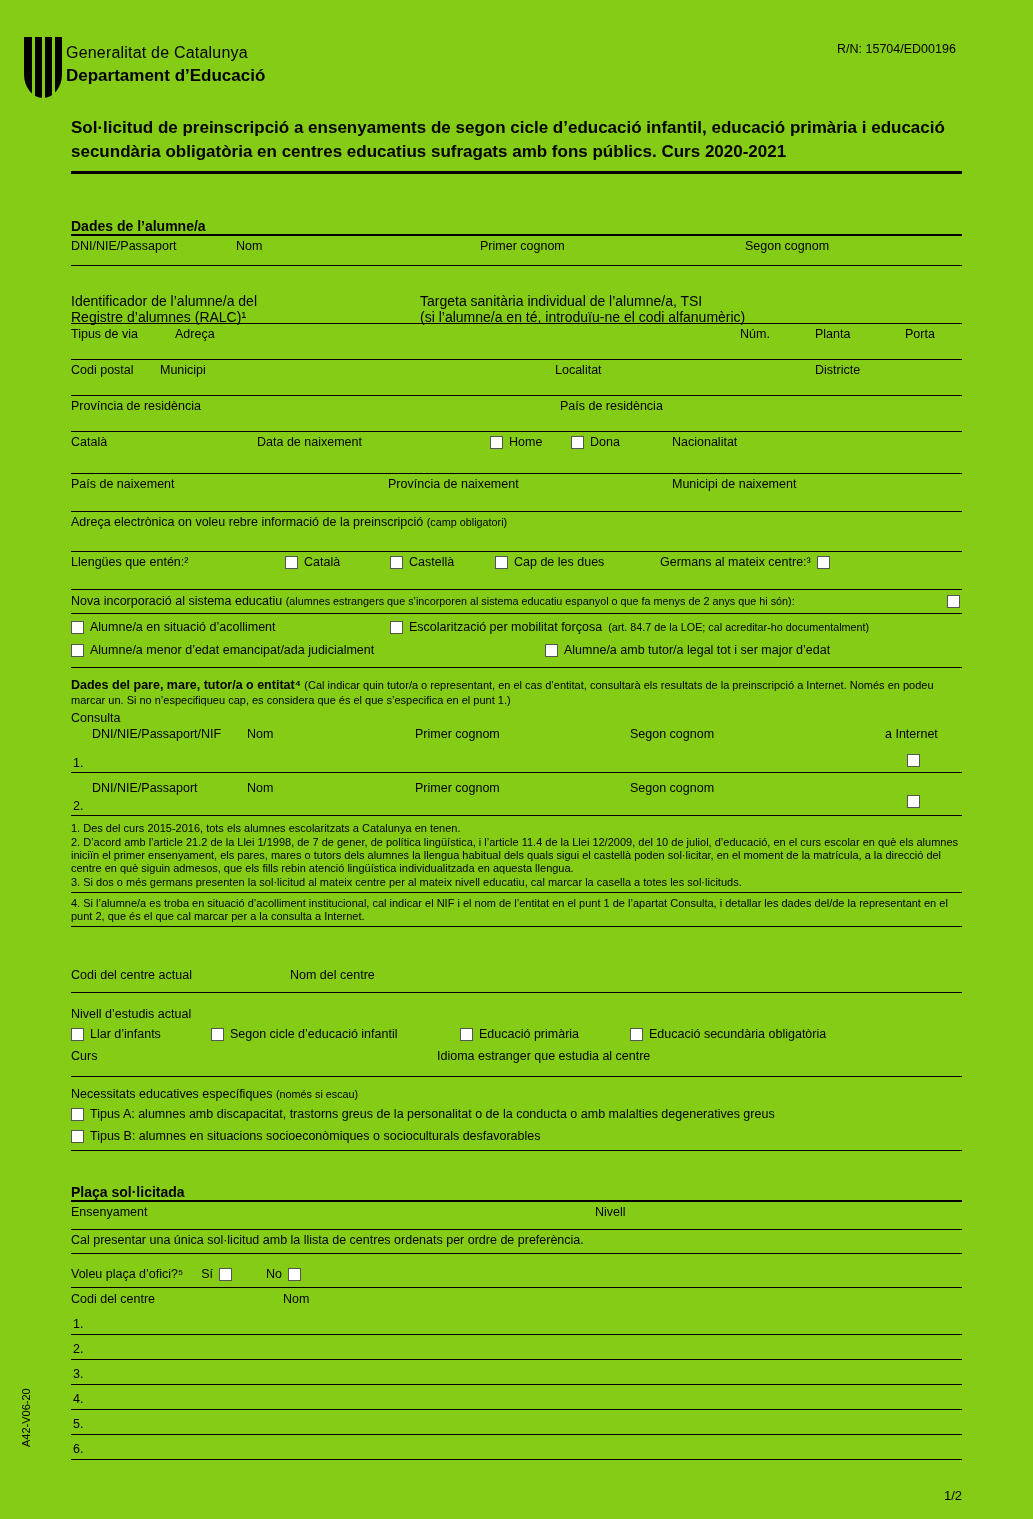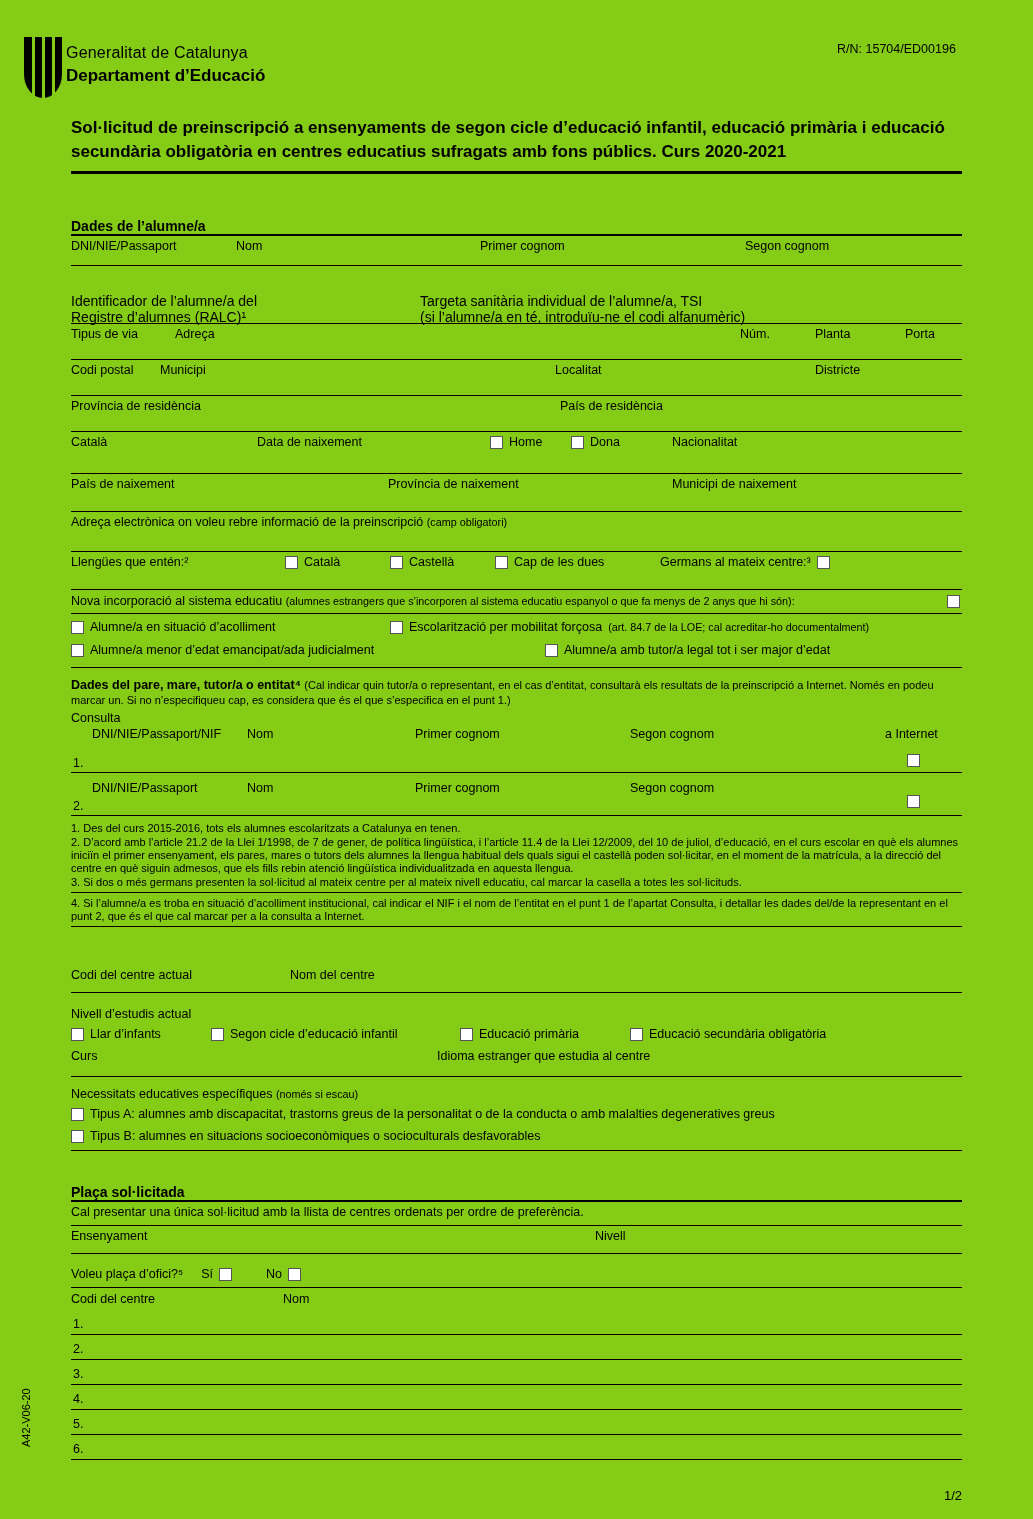--- a/index.html
+++ b/index.html
@@ -281,27 +281,27 @@
       <span class="cbl" style="left:0; top:2px">
         <span class="cbx"></span>
         <span>Tipus B: alumnes en situacions socioeconòmiques o socioculturals desfavorables</span>
       </span>
     </div>
   </div>
 
   <div class="sec" style="top:1184px">
     <h2 class="sec-h">Plaça sol·licitada</h2>
 
-    <div class="row" style="height:24px">
-      <span class="lb" style="left:0; top:3px">Cal presentar una única sol·licitud amb la llista de centres ordenats per ordre de preferència.</span>
-    </div>
-
     <div class="row" style="height:28px">
       <span class="lb" style="left:0">Ensenyament</span>
       <span class="lb" style="left:524px">Nivell</span>
+    </div>
+
+    <div class="row" style="height:24px">
+      <span class="lb" style="left:0; top:3px">Cal presentar una única sol·licitud amb la llista de centres ordenats per ordre de preferència.</span>
     </div>
 
     <div class="row" style="height:34px">
       <span class="cbl" style="left:0; top:13px">
         <span>Voleu plaça d’ofici?⁵</span>
         <span style="margin-left:12px">Sí</span>
         <span class="cbx"></span>
         <span style="margin-left:28px">No</span>
         <span class="cbx"></span>
       </span>

